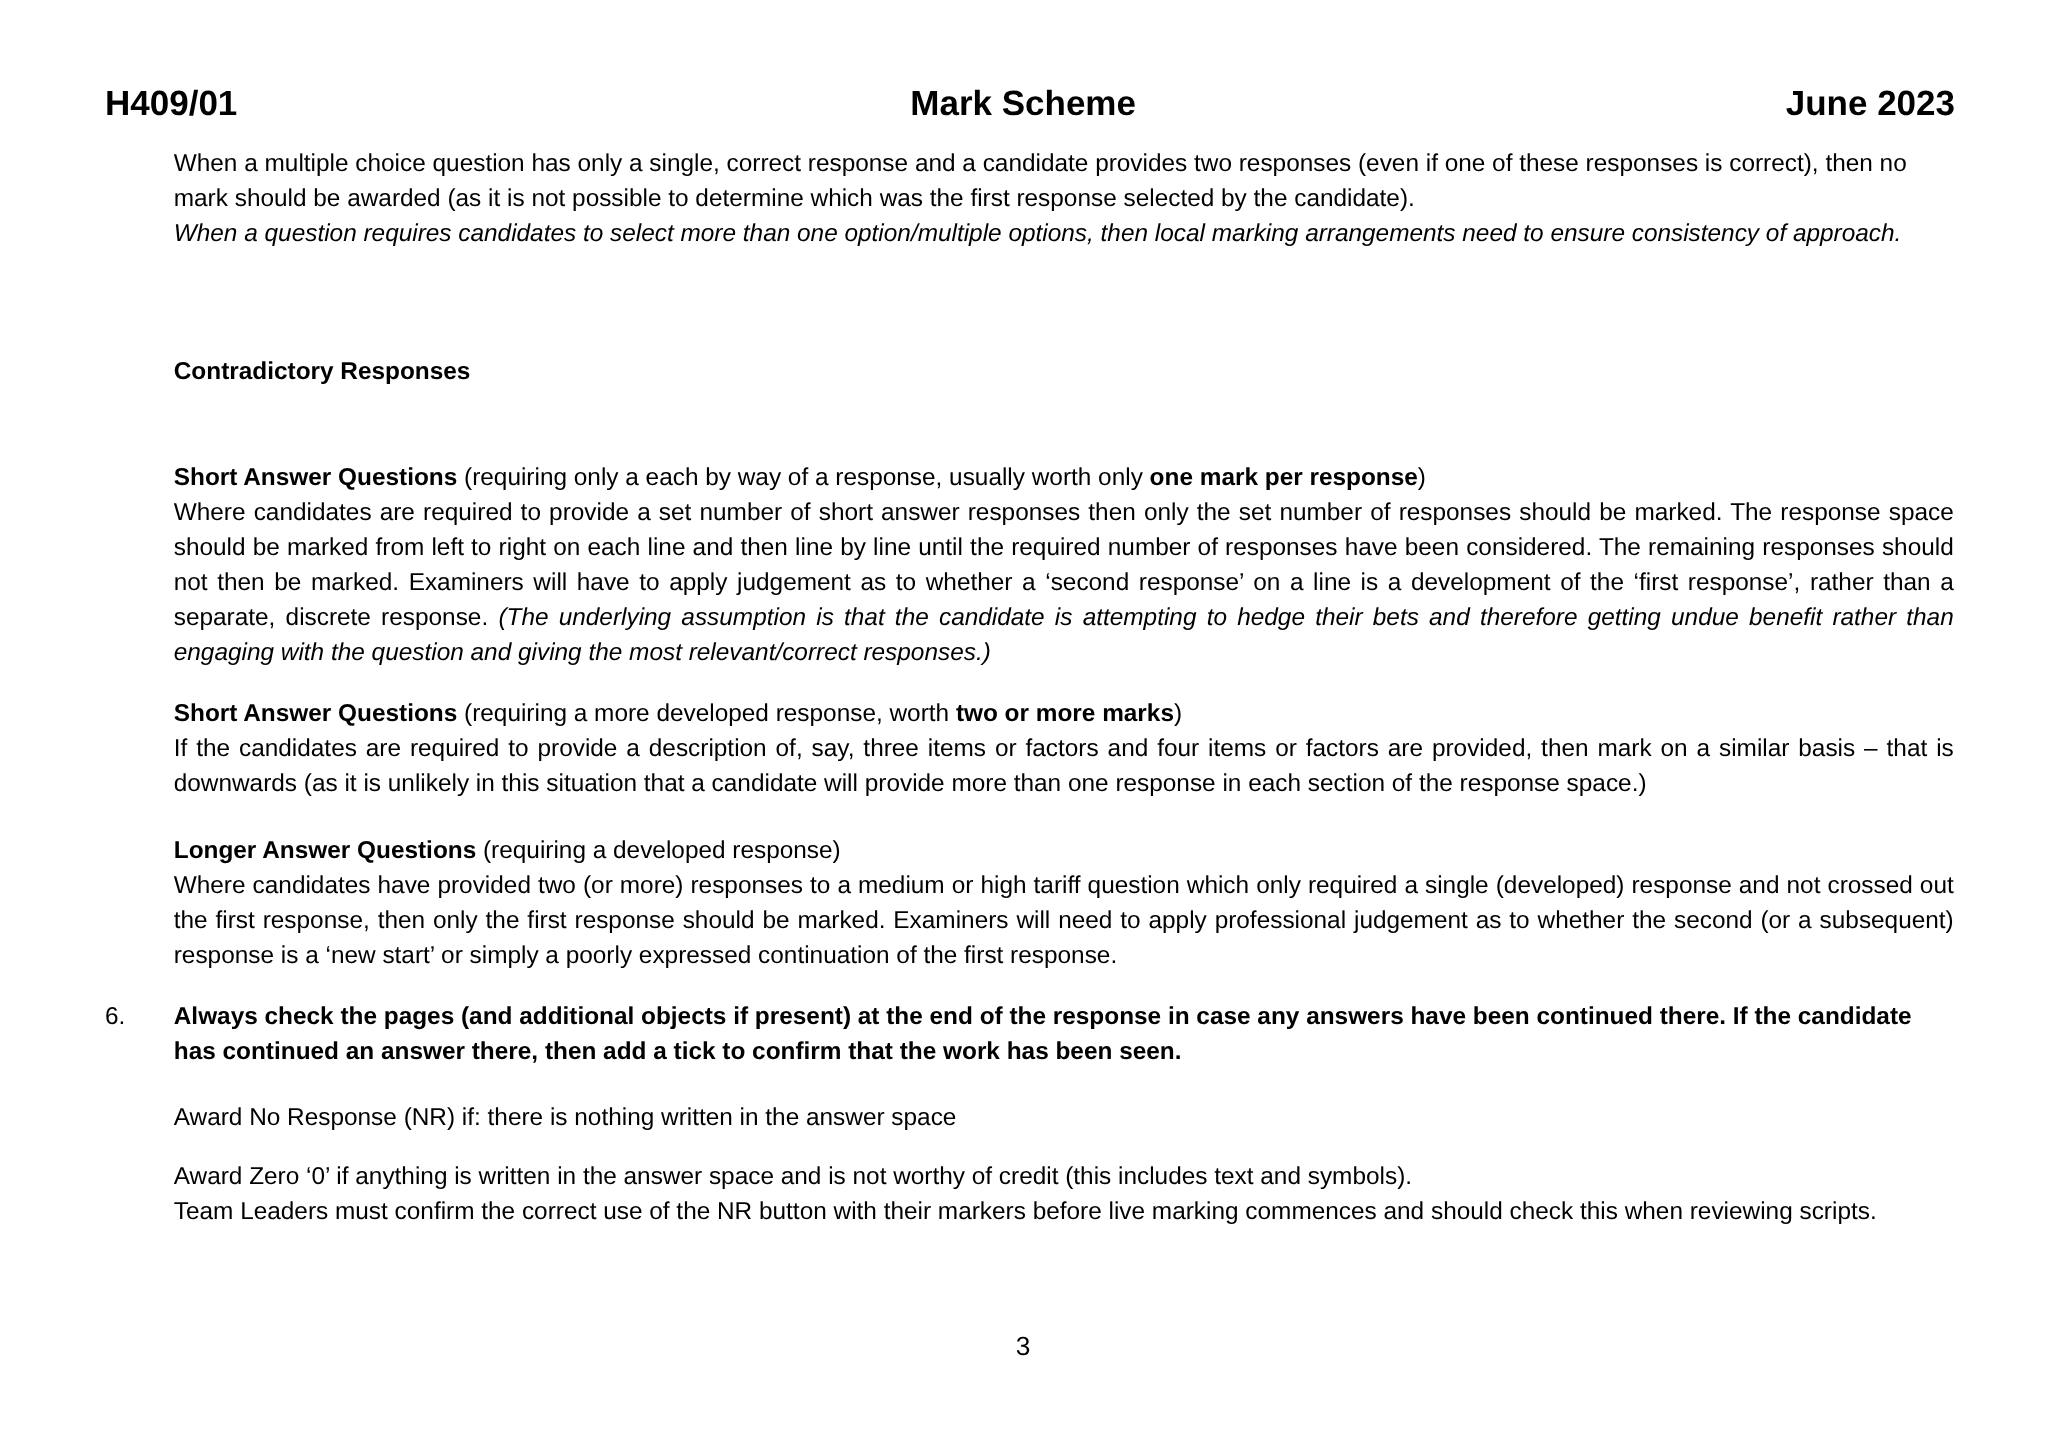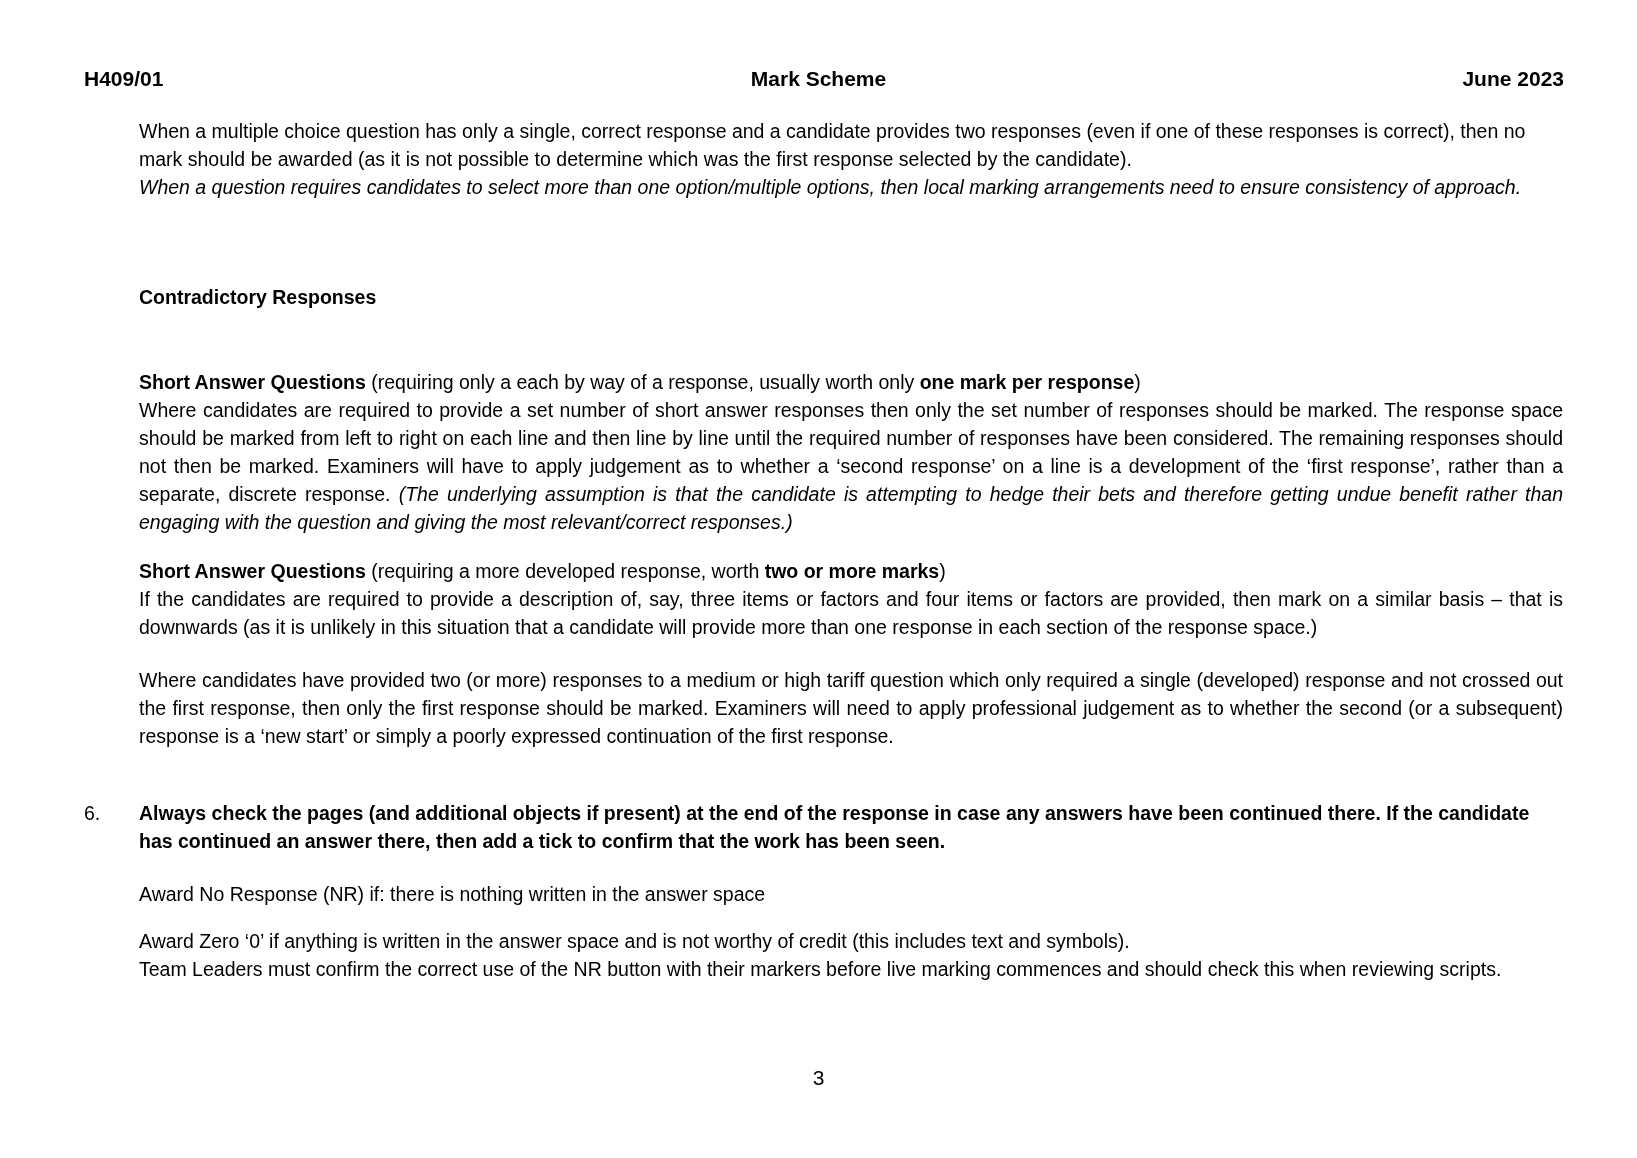--- a/index.html
+++ b/index.html
@@ -1,18 +1,18 @@
 <!DOCTYPE html>
 <html><head>
 <meta charset="utf-8">
 <style>
   html, body { margin: 0; padding: 0; background: #ffffff; }
   body { width: 1637px; height: 1158px; position: relative; overflow: hidden;
          font-family: "Liberation Sans", sans-serif; color: #000; font-size: 19.5px; }
-  .hdr { position: absolute; top: 67px; font-weight: bold; font-size: 21px; }
+  .hdr { position: absolute; top: 67px; font-weight: bold; font-size: 28px; }
   #hdr-left { left: 84px; }
   #hdr-center { left: 0; width: 1637px; text-align: center; }
   #hdr-right { right: 73px; }
   .content { position: absolute; left: 139px; width: 1424px; line-height: 28px; }
   .b { font-weight: bold; }
   .i { font-style: italic; }
   p { margin: 0; }
   .just { text-align: justify; text-align-last: left; }
   .num { position: absolute; left: 84px; }
   #page-number { position: absolute; top: 1066px; left: 0; width: 1637px; text-align: center; font-size: 21px; }
@@ -37,20 +37,21 @@
   <p><span class="b">Short Answer Questions</span><span> (requiring only a each by way of a response, usually worth only </span><span class="b">one mark per response</span><span>)</span></p>
   <p class="just"><span>Where candidates are required to provide a set number of short answer responses then only the set number of responses should be marked. The response space should be marked from left to right on each line and then line by line until the required number of responses have been considered.  The remaining responses should not then be marked. Examiners will have to apply judgement as to whether a ‘second response’ on a line is a development of the ‘first response’, rather than a separate, discrete response.  </span><span class="i">(The underlying assumption is that the candidate is attempting to hedge their bets and therefore getting undue benefit rather than engaging with the question and giving the most relevant/correct responses.)</span></p>
 </div>
 
 <div class="content" style="top:557px;">
   <p><span class="b">Short Answer Questions</span><span> (requiring a more developed response, worth </span><span class="b">two or more marks</span><span>)</span></p>
   <p class="just">If the candidates are required to provide a description of, say, three items or factors and four items or factors are provided, then mark on a similar basis – that is downwards (as it is unlikely in this situation that a candidate will provide more than one response in each section of the response space.)</p>
 </div>
 
 <div class="content" style="top:666px;">
+  <p><span class="b">Longer Answer Questions</span><span> (requiring a developed response)</span></p>
   <p class="just">Where candidates have provided two (or more) responses to a medium or high tariff question which only required a single (developed) response and not crossed out the first response, then only the first response should be marked. Examiners will need to apply professional judgement as to whether the second (or a subsequent) response is a ‘new start’ or simply a poorly expressed continuation of the first response.</p>
 </div>
 
 <div class="num" style="top:799px; line-height:28px;">6.</div>
 <div class="content" style="top:799px;font-weight:bold;">
   <p>Always check the pages (and additional objects if present) at the end of the response in case any answers have been continued there. If the candidate has continued an answer there, then add a tick to confirm that the work has been seen.</p>
 </div>
 <div class="content" style="top:880px;">
   <p>Award No Response (NR) if: there is nothing written in the answer space</p>
 </div>

